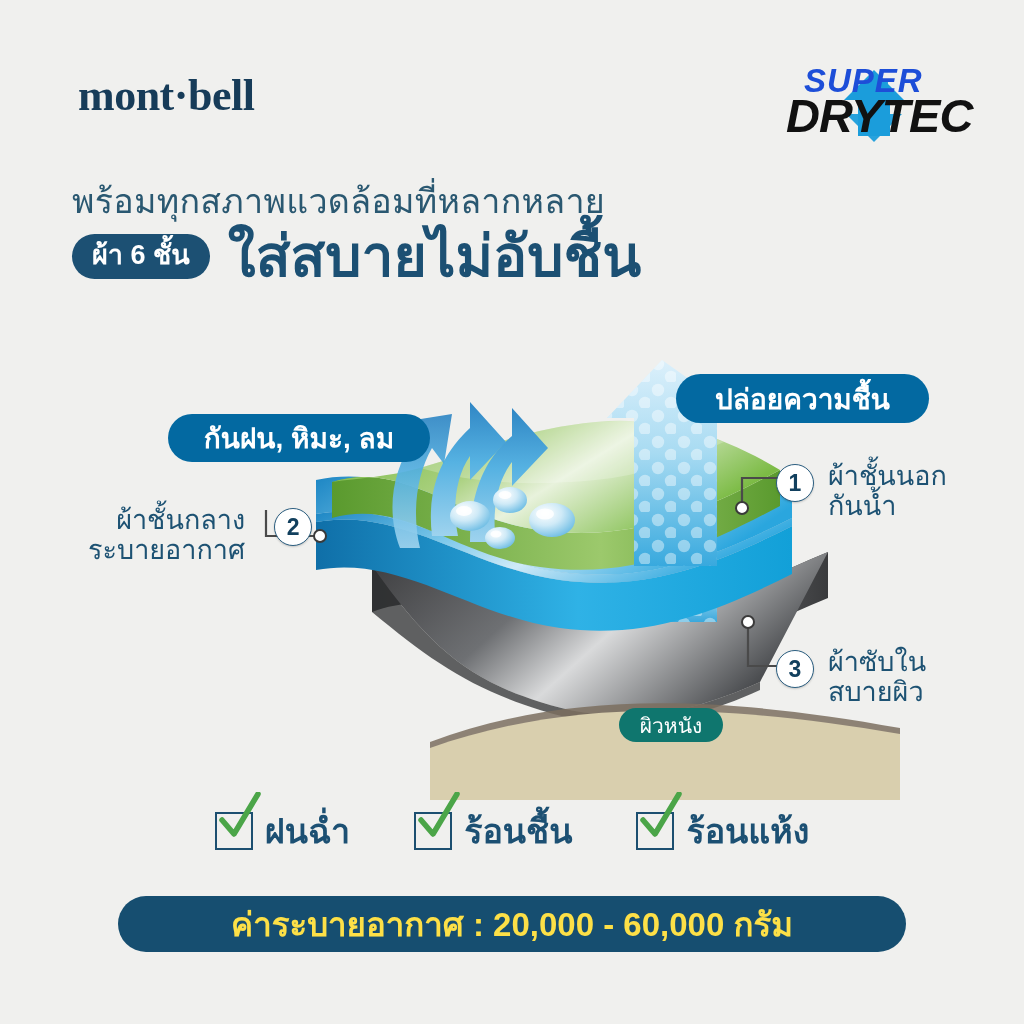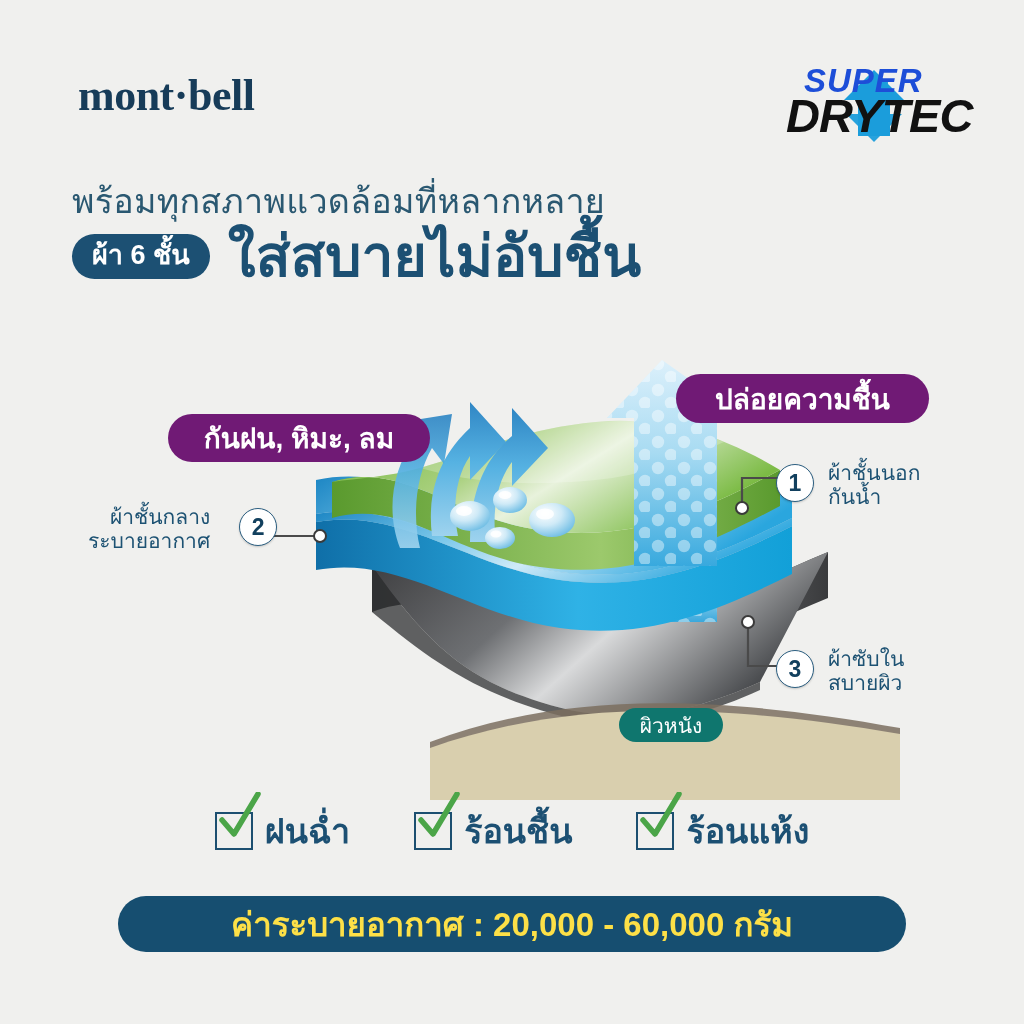--- a/index.html
+++ b/index.html
@@ -46,21 +46,21 @@
     line-height:1;
     margin-right:18px;
     white-space:nowrap;
   }
   .headline{
     font-size:57px;font-weight:bold;color:#1c5073;
     line-height:1;white-space:nowrap;
   }
 
   .pill{
-    position:absolute;background:#701a75;color:#fff;
+    position:absolute;background:#0369a1;color:#fff;
     border-radius:30px;font-weight:bold;white-space:nowrap;
     display:flex;align-items:center;justify-content:center;
   }
   .pill-left{left:168px;top:414px;width:262px;height:48px;font-size:28px;}
   .pill-right{left:676px;top:374px;width:253px;height:49px;font-size:28px;}
 
   .skinpill{
     position:absolute;left:619px;top:708px;width:104px;height:34px;
     background:#0f766e;color:#fff;border-radius:17px;
     font-size:21px;display:flex;align-items:center;justify-content:center;
@@ -70,21 +70,21 @@
   
   .callout{position:absolute;display:flex;align-items:flex-start;}
   .num{
     width:36px;height:36px;border-radius:50%;
     border:1.6px solid #2b5e80;background:#fff;
     color:#12405e;font-size:23px;font-weight:bold;
     display:flex;align-items:center;justify-content:center;
     box-shadow:0 1px 2px rgba(0,0,0,.18);
     flex:none;
   }
-  .cotext{font-size:21px;color:#1d5273;line-height:1.12;white-space:nowrap;}
+  .cotext{font-size:27px;color:#1d5273;line-height:1.12;white-space:nowrap;}
   .co1{left:776px;top:464px;}
   .co1 .cotext{margin-left:14px;margin-top:-3px;}
   .co3{left:776px;top:650px;}
   .co3 .cotext{margin-left:14px;margin-top:-3px;}
   .co2{left:88px;top:508px;}
   .co2 .cotext{margin-right:29px;margin-top:-3px;text-align:right;}
 
   
   .checks{position:absolute;left:0;top:800px;width:1024px;height:62px;
           display:flex;justify-content:center;align-items:center;gap:64px;}

